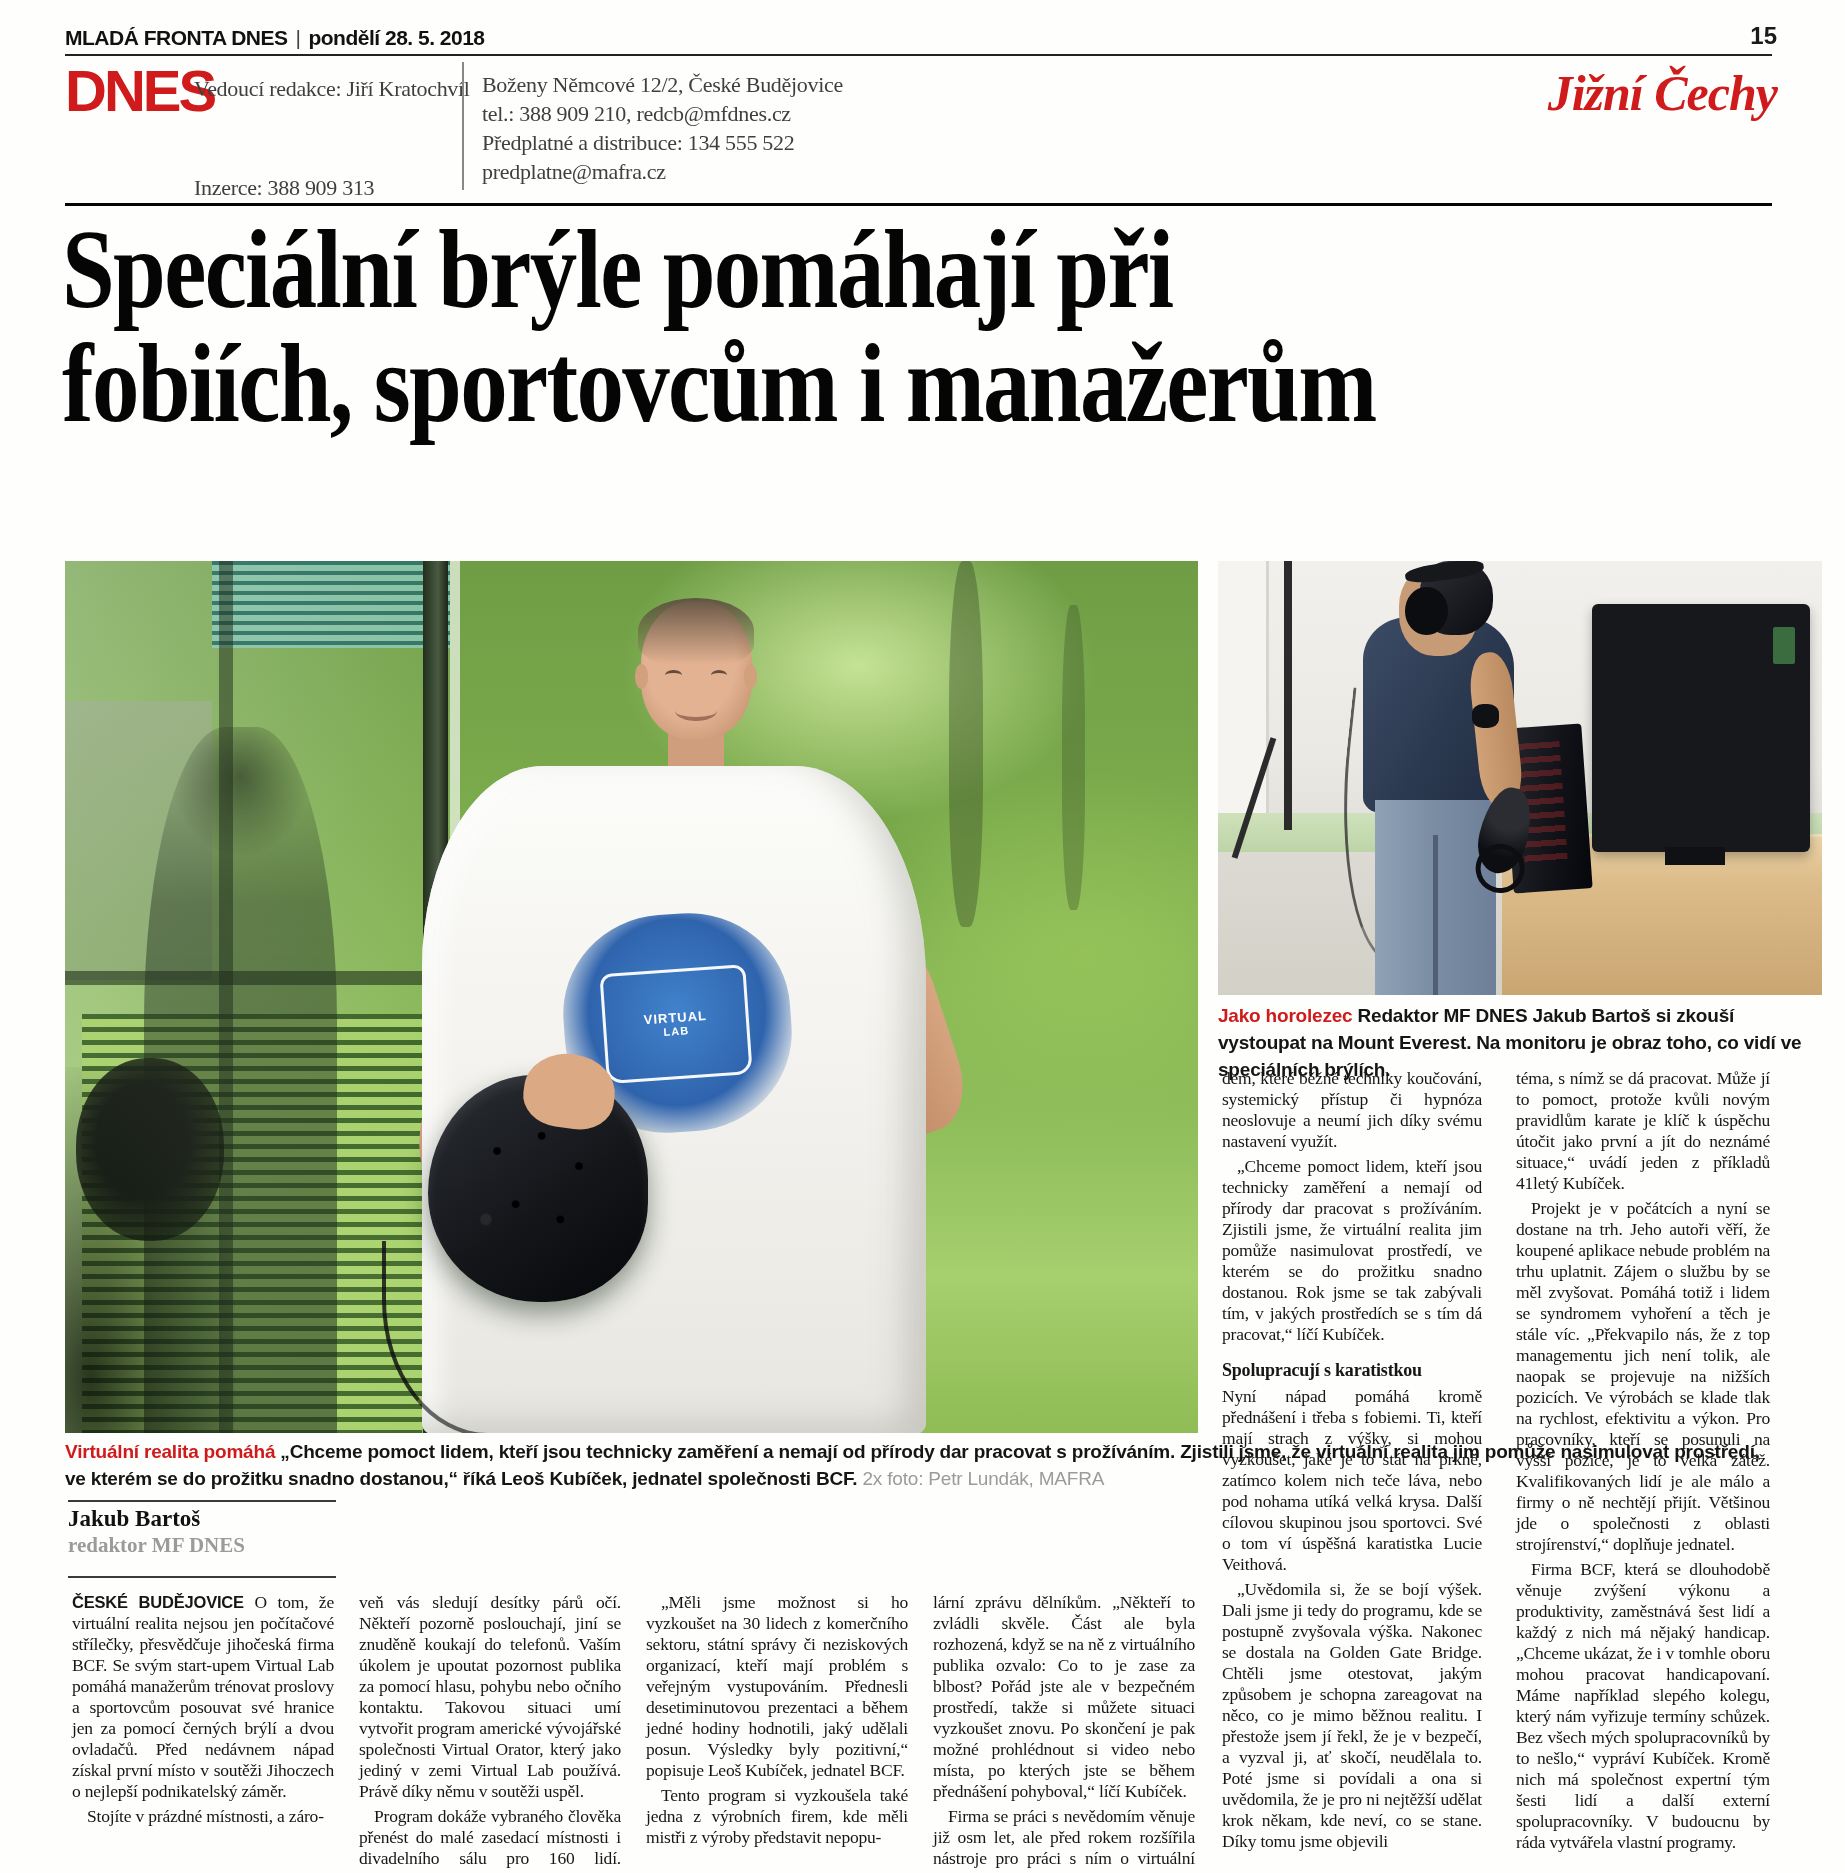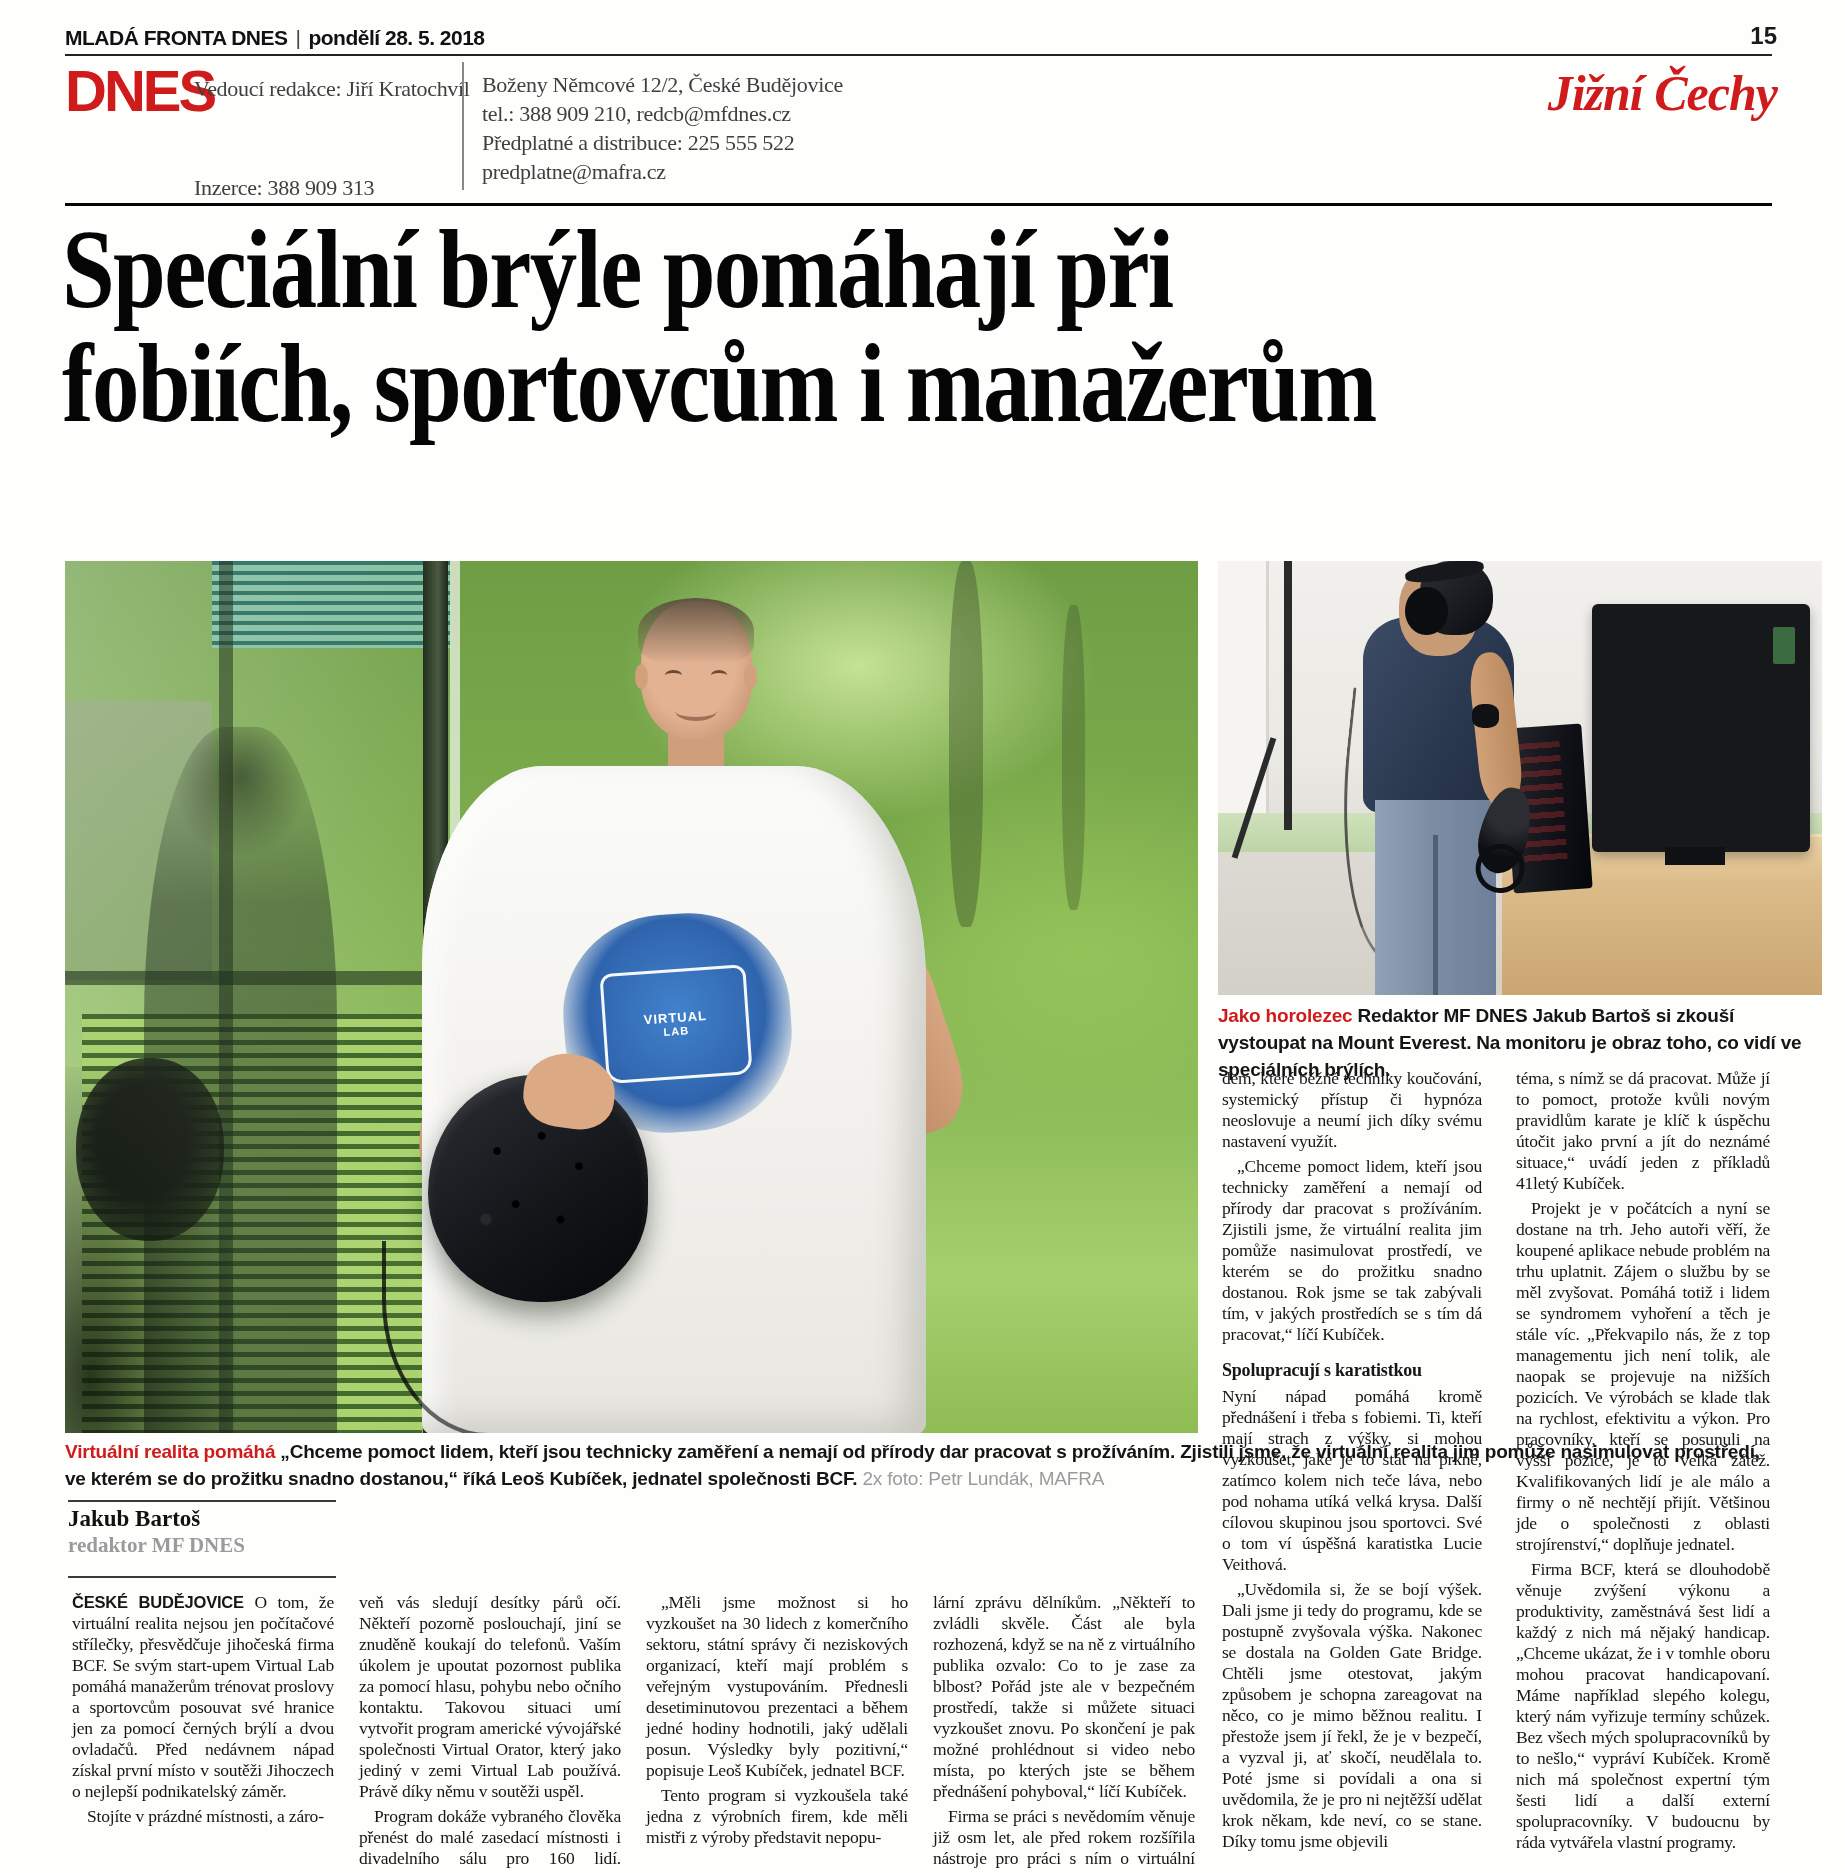--- a/index.html
+++ b/index.html
@@ -194,21 +194,21 @@
   <div class="abs pagenum">15</div>
   <div class="abs rule-top"></div>
 
   <div class="abs logo">DNES</div>
   <div class="abs mast-line editor">Vedoucí redakce: Jiří Kratochvíl</div>
   <div class="abs mast-line inzerce">Inzerce: 388 909 313</div>
   <div class="abs vrule"></div>
   <div class="abs mast-line address">
     <div>Boženy Němcové 12/2, České Budějovice</div>
     <div>tel.: 388 909 210, redcb@mfdnes.cz</div>
-    <div>Předplatné a distribuce: 225 555 522</div>
+    <div>Předplatné a distribuce: 134 555 522</div>
     <div>predplatne@mafra.cz</div>
   </div>
   <div class="abs section">Jižní Čechy</div>
   <div class="abs rule-head"></div>
 
   <div class="abs headline">
     <div>Speciální brýle pomáhají při</div>
     <div>fobiích, sportovcům i manažerům</div>
   </div>
 

